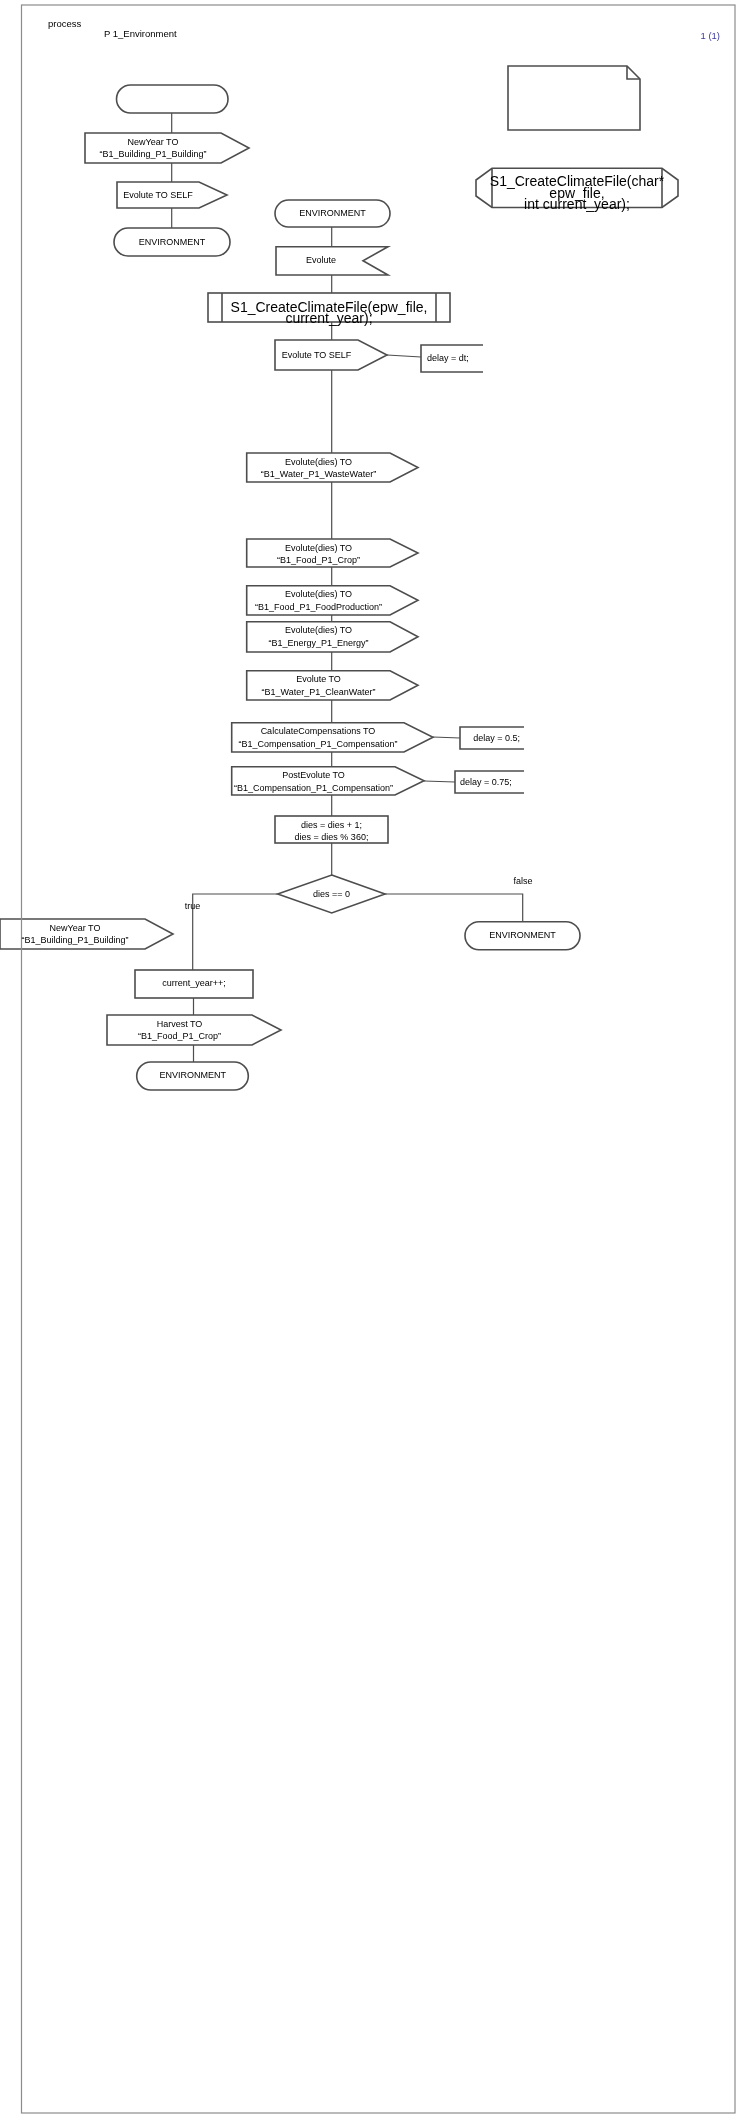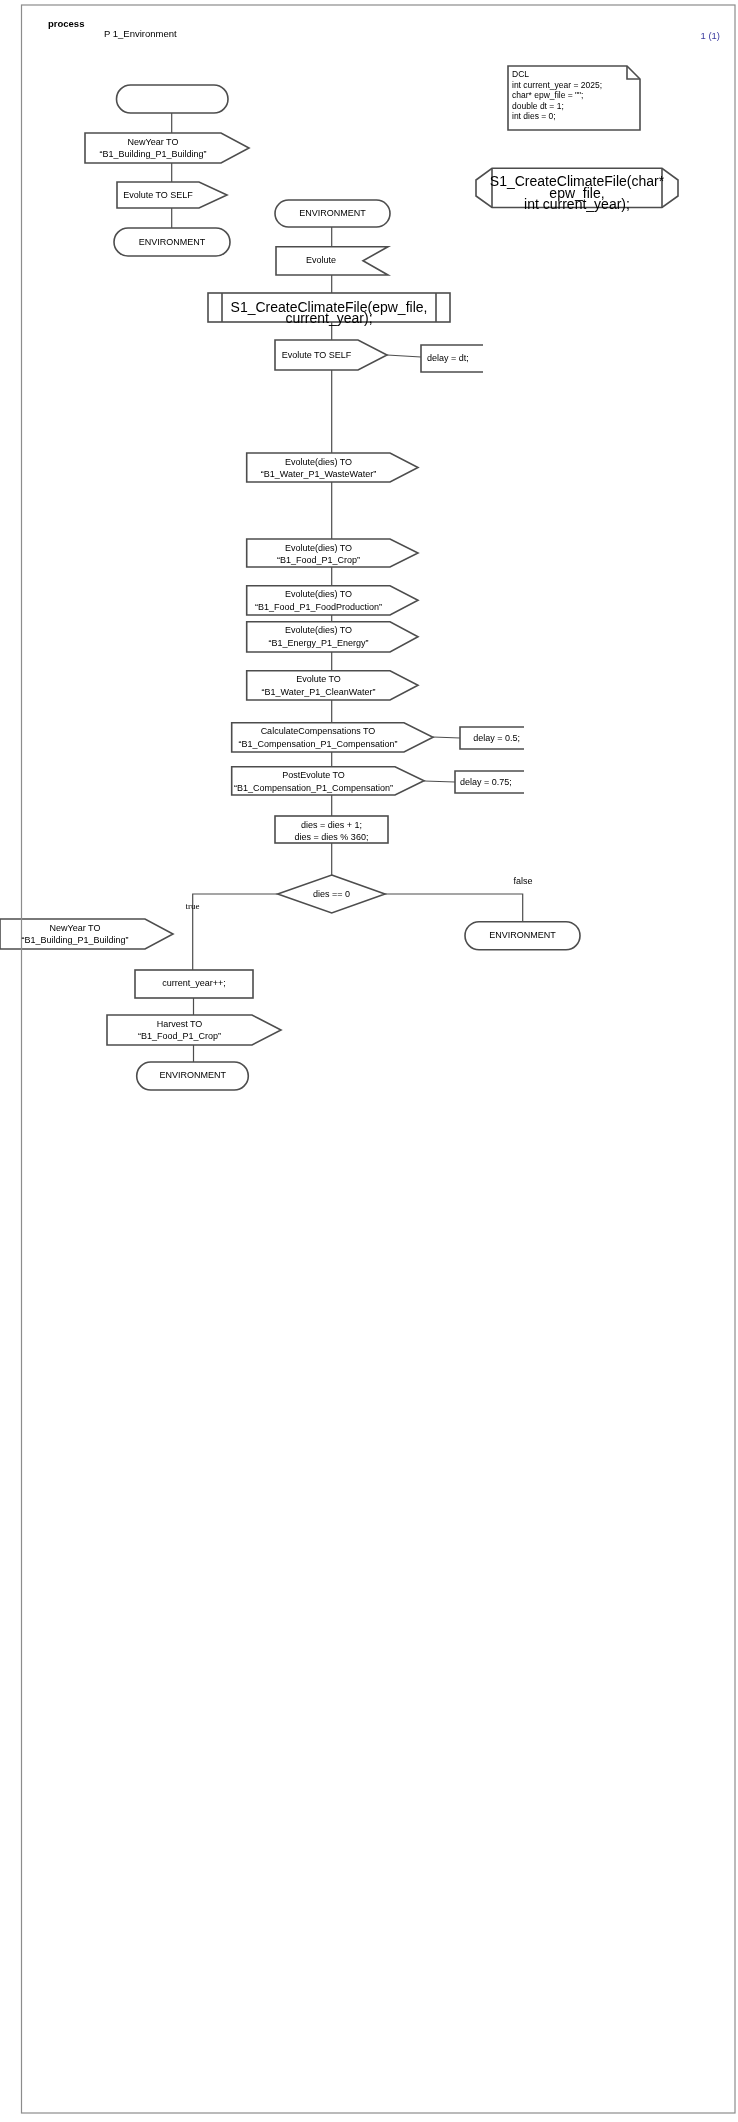--- a/index.html
+++ b/index.html
@@ -6,21 +6,21 @@
   #page{position:relative;width:738px;height:2122px;background:#ffffff;overflow:hidden;
         font-family:"Liberation Sans",sans-serif;color:#000;}
   #diagram-svg{position:absolute;left:0;top:0;}
   .txt{position:absolute;font:9px/12.5px "Liberation Sans",sans-serif;color:#000;
        text-align:center;white-space:pre-line;z-index:3;}
   .txt.left{text-align:left;}
   .txt.single{line-height:11px;}
   .txt.small{font-size:14px;}
   .txt.tiny{font-size:8.5px;line-height:10.6px;}
   .hdr{position:absolute;font:9.5px/12px "Liberation Sans",sans-serif;z-index:3;}
-  .hdr.bold{font-weight:bold;}
+  .hdr.bold{font-weight:normal;}
   .pagenum{color:#3a3a9e;margin-top:12px;}
 </style>
 </head>
 <body>
 
 <div id="page">
 
   <div class="hdr bold" style="left:48px;top:18px;">process</div>
   <div class="hdr" style="left:104px;top:28px;">P 1_Environment</div>
   <div class="hdr pagenum" style="left:650px;top:18px;width:70px;text-align:right;">1 (1)</div>
@@ -87,25 +87,20 @@
 
       <polygon points="0,919 145,919 173,934 145,949 0,949"></polygon>
       <rect x="135" y="970" width="118" height="28"></rect>
       <polygon points="107,1015 252,1015 281,1030 252,1045 107,1045"></polygon>
       <rect x="136.7" y="1062" width="111.6" height="28" rx="14"></rect>
     </g>
 
     <rect x="21.5" y="5" width="713.5" height="2108" fill="none" stroke="#8c8c8c" stroke-width="1.2"></rect>
   </svg>
 
-  <div class="txt tiny left" style="left:512px;top:69px;width:124px;">DCL
-int current_year = 2025;
-char* epw_file = "";
-double dt = 1;
-int dies = 0;</div>
   <div class="txt small" style="left:480px;top:176px;width:194px;line-height:11.5px;">S1_CreateClimateFile(char* epw_file,
 int current_year);</div>
 
   <div class="txt" style="left:85px;top:135.5px;width:136px;">NewYear TO
 “B1_Building_P1_Building”</div>
   <div class="txt single" style="left:117px;top:189.5px;width:82px;">Evolute TO SELF</div>
   <div class="txt single" style="left:114px;top:236.5px;width:116px;">ENVIRONMENT</div>
 
   <div class="txt single" style="left:275px;top:208px;width:115px;">ENVIRONMENT</div>
   <div class="txt single" style="left:276px;top:255.4px;width:90px;">Evolute</div>
@@ -125,21 +120,21 @@
   <div class="txt" style="left:232px;top:725px;width:172px;">CalculateCompensations TO
 “B1_Compensation_P1_Compensation”</div>
   <div class="txt single left" style="left:465px;top:732.5px;width:55px;text-align:right;">delay = 0.5;</div>
   <div class="txt" style="left:232px;top:769px;width:163px;">PostEvolute TO
 “B1_Compensation_P1_Compensation”</div>
   <div class="txt single left" style="left:460px;top:776.5px;width:60px;">delay = 0.75;</div>
   <div class="txt" style="left:275px;top:818.5px;width:113px;">dies = dies + 1;
 dies = dies % 360;</div>
   <div class="txt single" style="left:289px;top:888.5px;width:85px;">dies == 0</div>
   <div class="txt single" style="left:493px;top:876px;width:60px;">false</div>
-  <div class="txt single" style="left:167px;top:901px;width:51px;font-family:Liberation Serif, serif;">true</div>
+  <div class="txt single" style="left:167px;top:901px;width:51px;">true</div>
 
   <div class="txt single" style="left:465px;top:929.5px;width:115px;">ENVIRONMENT</div>
 
   <div class="txt" style="left:0px;top:921.5px;width:150px;">NewYear TO
 “B1_Building_P1_Building”</div>
   <div class="txt single" style="left:135px;top:978px;width:118px;">current_year++;</div>
   <div class="txt" style="left:107px;top:1017.5px;width:145px;">Harvest TO
 “B1_Food_P1_Crop”</div>
   <div class="txt single" style="left:136.7px;top:1070px;width:112px;">ENVIRONMENT</div>
 

